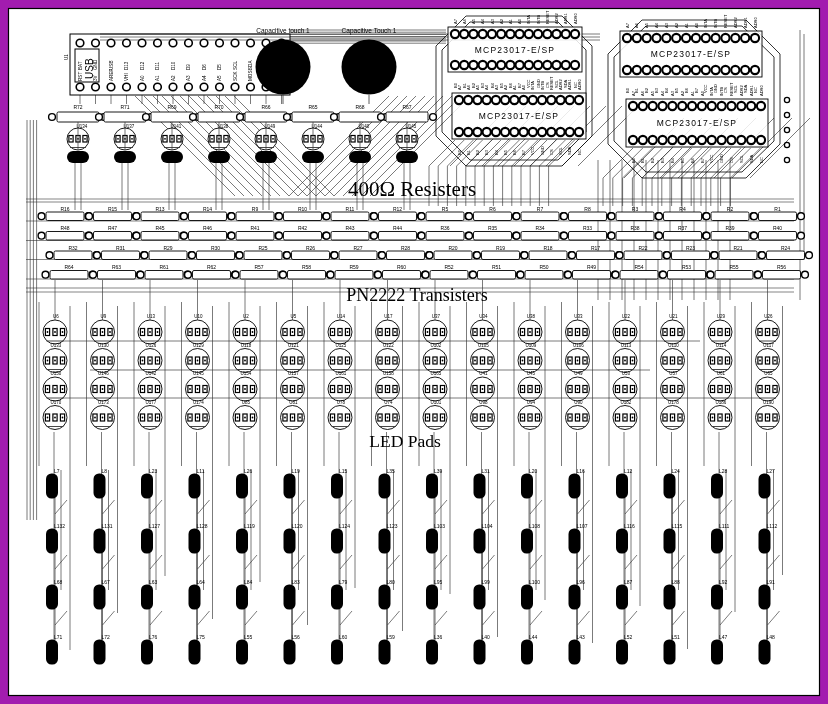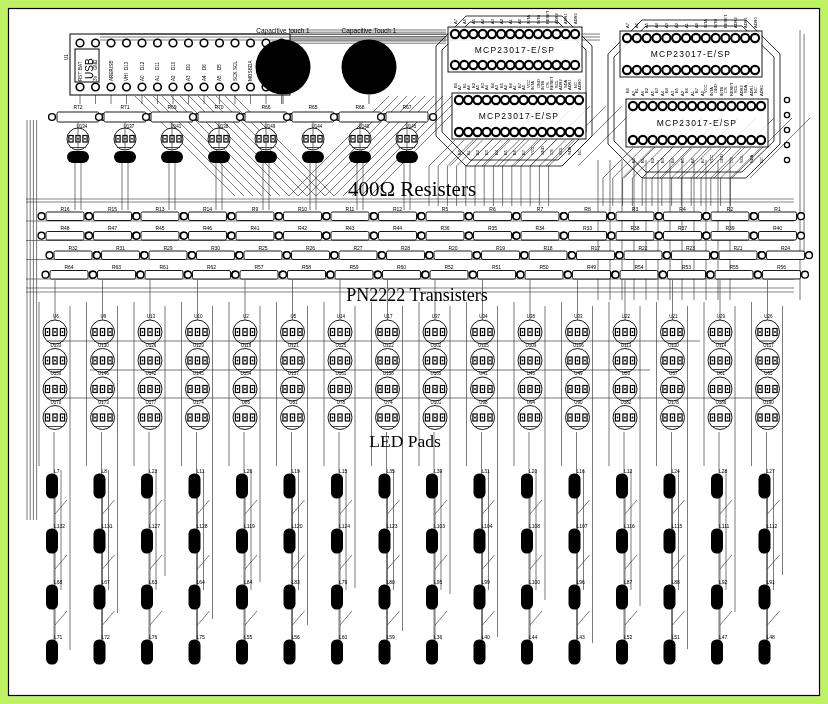--- a/index.html
+++ b/index.html
@@ -1,16 +1,16 @@
 <!DOCTYPE html>
 <html><head>
 <meta charset="utf-8">
 <style>
   html,body{margin:0;padding:0;background:#fff;}
-  #stage{width:828px;height:704px;position:relative;background:#bef264;overflow:hidden;}
+  #stage{width:828px;height:704px;position:relative;background:#a21caf;overflow:hidden;}
   svg{display:block;}
   svg text{font-family:"Liberation Sans",sans-serif;fill:#000;}
   .serif-label{font-family:"Liberation Serif",serif;}
 </style>
 </head>
 <body>
 
 <div id="stage">
     <svg width="828" height="704" viewBox="0 0 828 704">
       <rect x="8.5" y="8.5" width="811" height="687" fill="#fff" stroke="#000" stroke-width="1.2"></rect>

